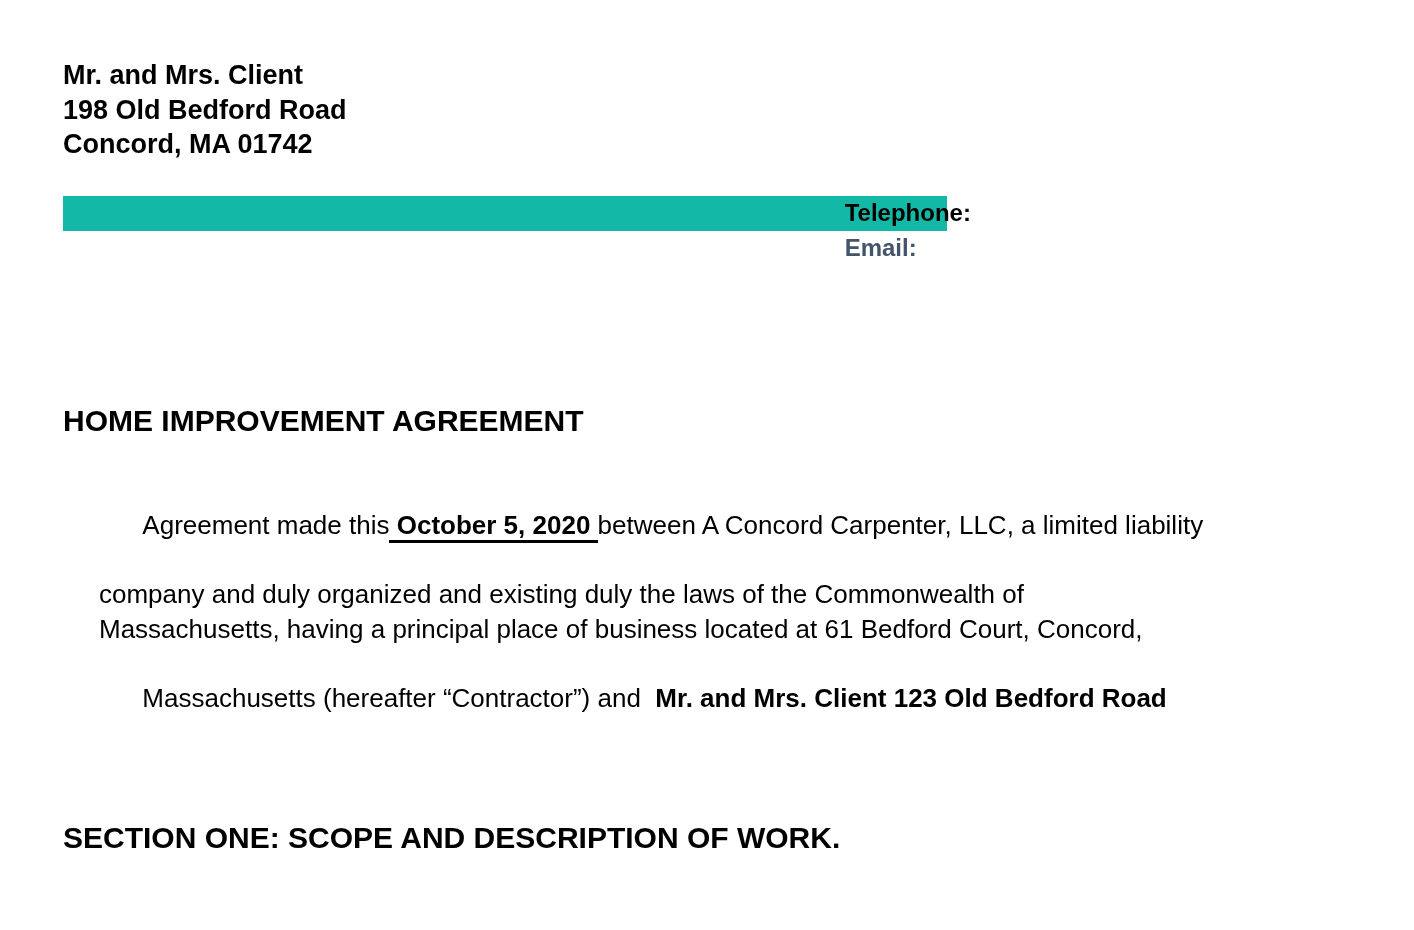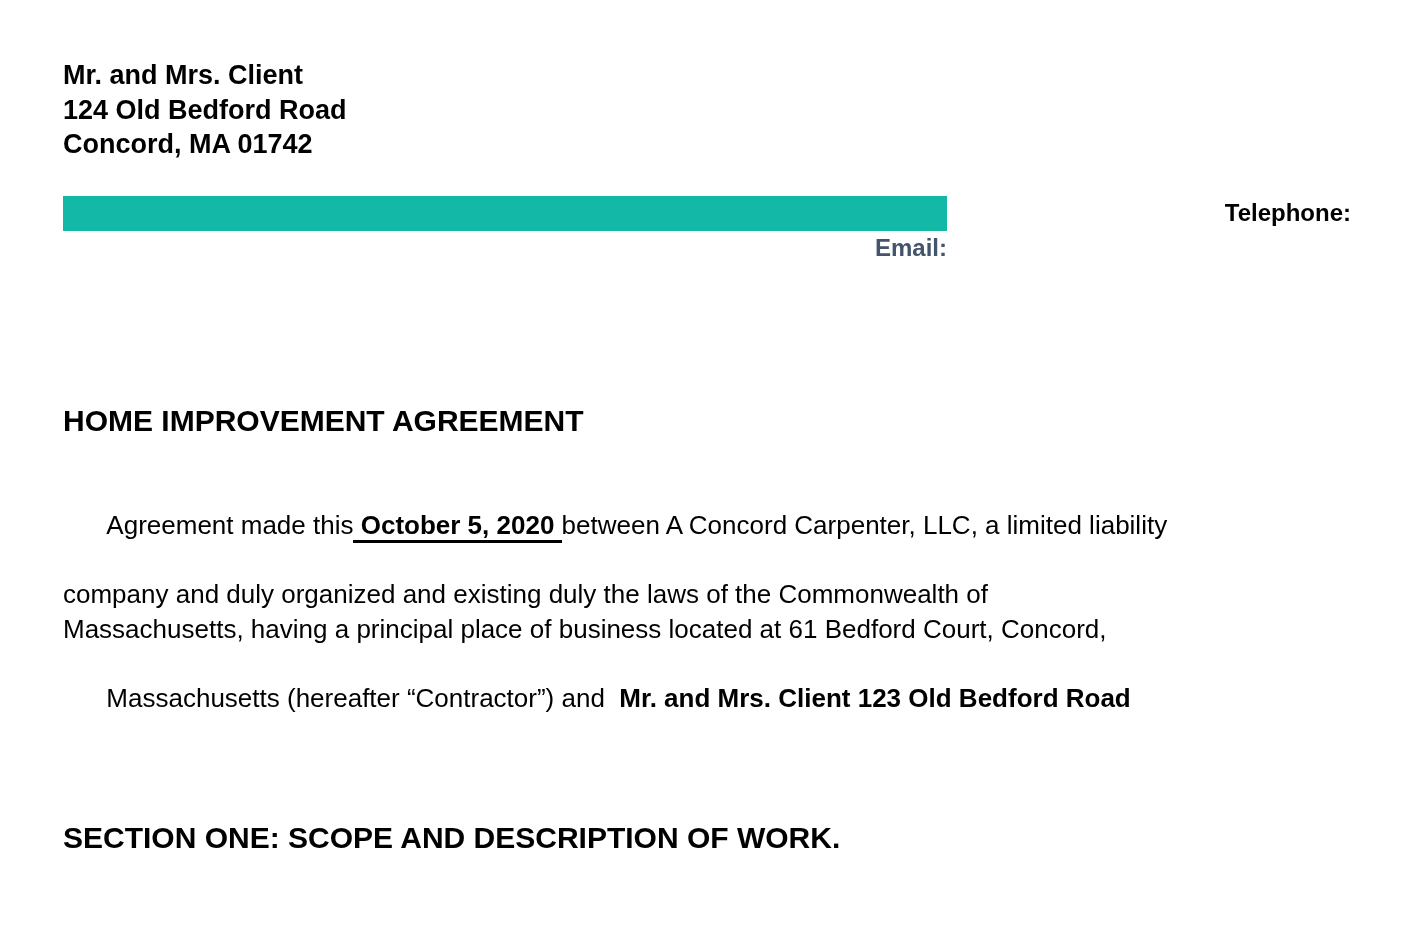--- a/index.html
+++ b/index.html
@@ -18,53 +18,52 @@
     line-height: 34.5px;
     font-weight: 700;
   }
   
   .contact-row {
     height: 34.5px;
     line-height: 34.5px;
     font-size: 24px;
     font-weight: 700;
     white-space: pre;
-    text-align: right;
   }
   .contact-row .label { display: inline-block; margin-left: 755px; }
   .email-row {
     width: 884px;
     background: #14b8a6;
     color: #44546a;
   }
   
   .heading {
     margin: 0;
     font-size: 30px;
     line-height: 35px;
     font-weight: 700;
     text-align: left;
   }
   .title-heading { margin-top: 172px; }
   .section-heading { margin-top: 70px; }
   
   .para { font-size: 26px; }
-  .para .line { line-height: 34.6px; }
+  .para .line { line-height: 34.6px; margin-left: 36px; }
   .para-agreement { margin-top: 36px; }
   .b { font-weight: 700; }
   .u { border-bottom: 3.5px solid #000000; }
 </style>
 </head>
 <body>
 
 <div class="doc">
 
   <div class="recipient">
     <div class="line">Mr. and Mrs. Client</div>
-    <div class="line">124 Old Bedford Road</div>
+    <div class="line">198 Old Bedford Road</div>
     <div class="line">Concord, MA 01742</div>
   </div>
 
   <div class="contact-row">
     <span class="label">Telephone:</span>
   </div>
 
   <div class="contact-row email-row">
     <span class="label">Email:</span>
   </div>

